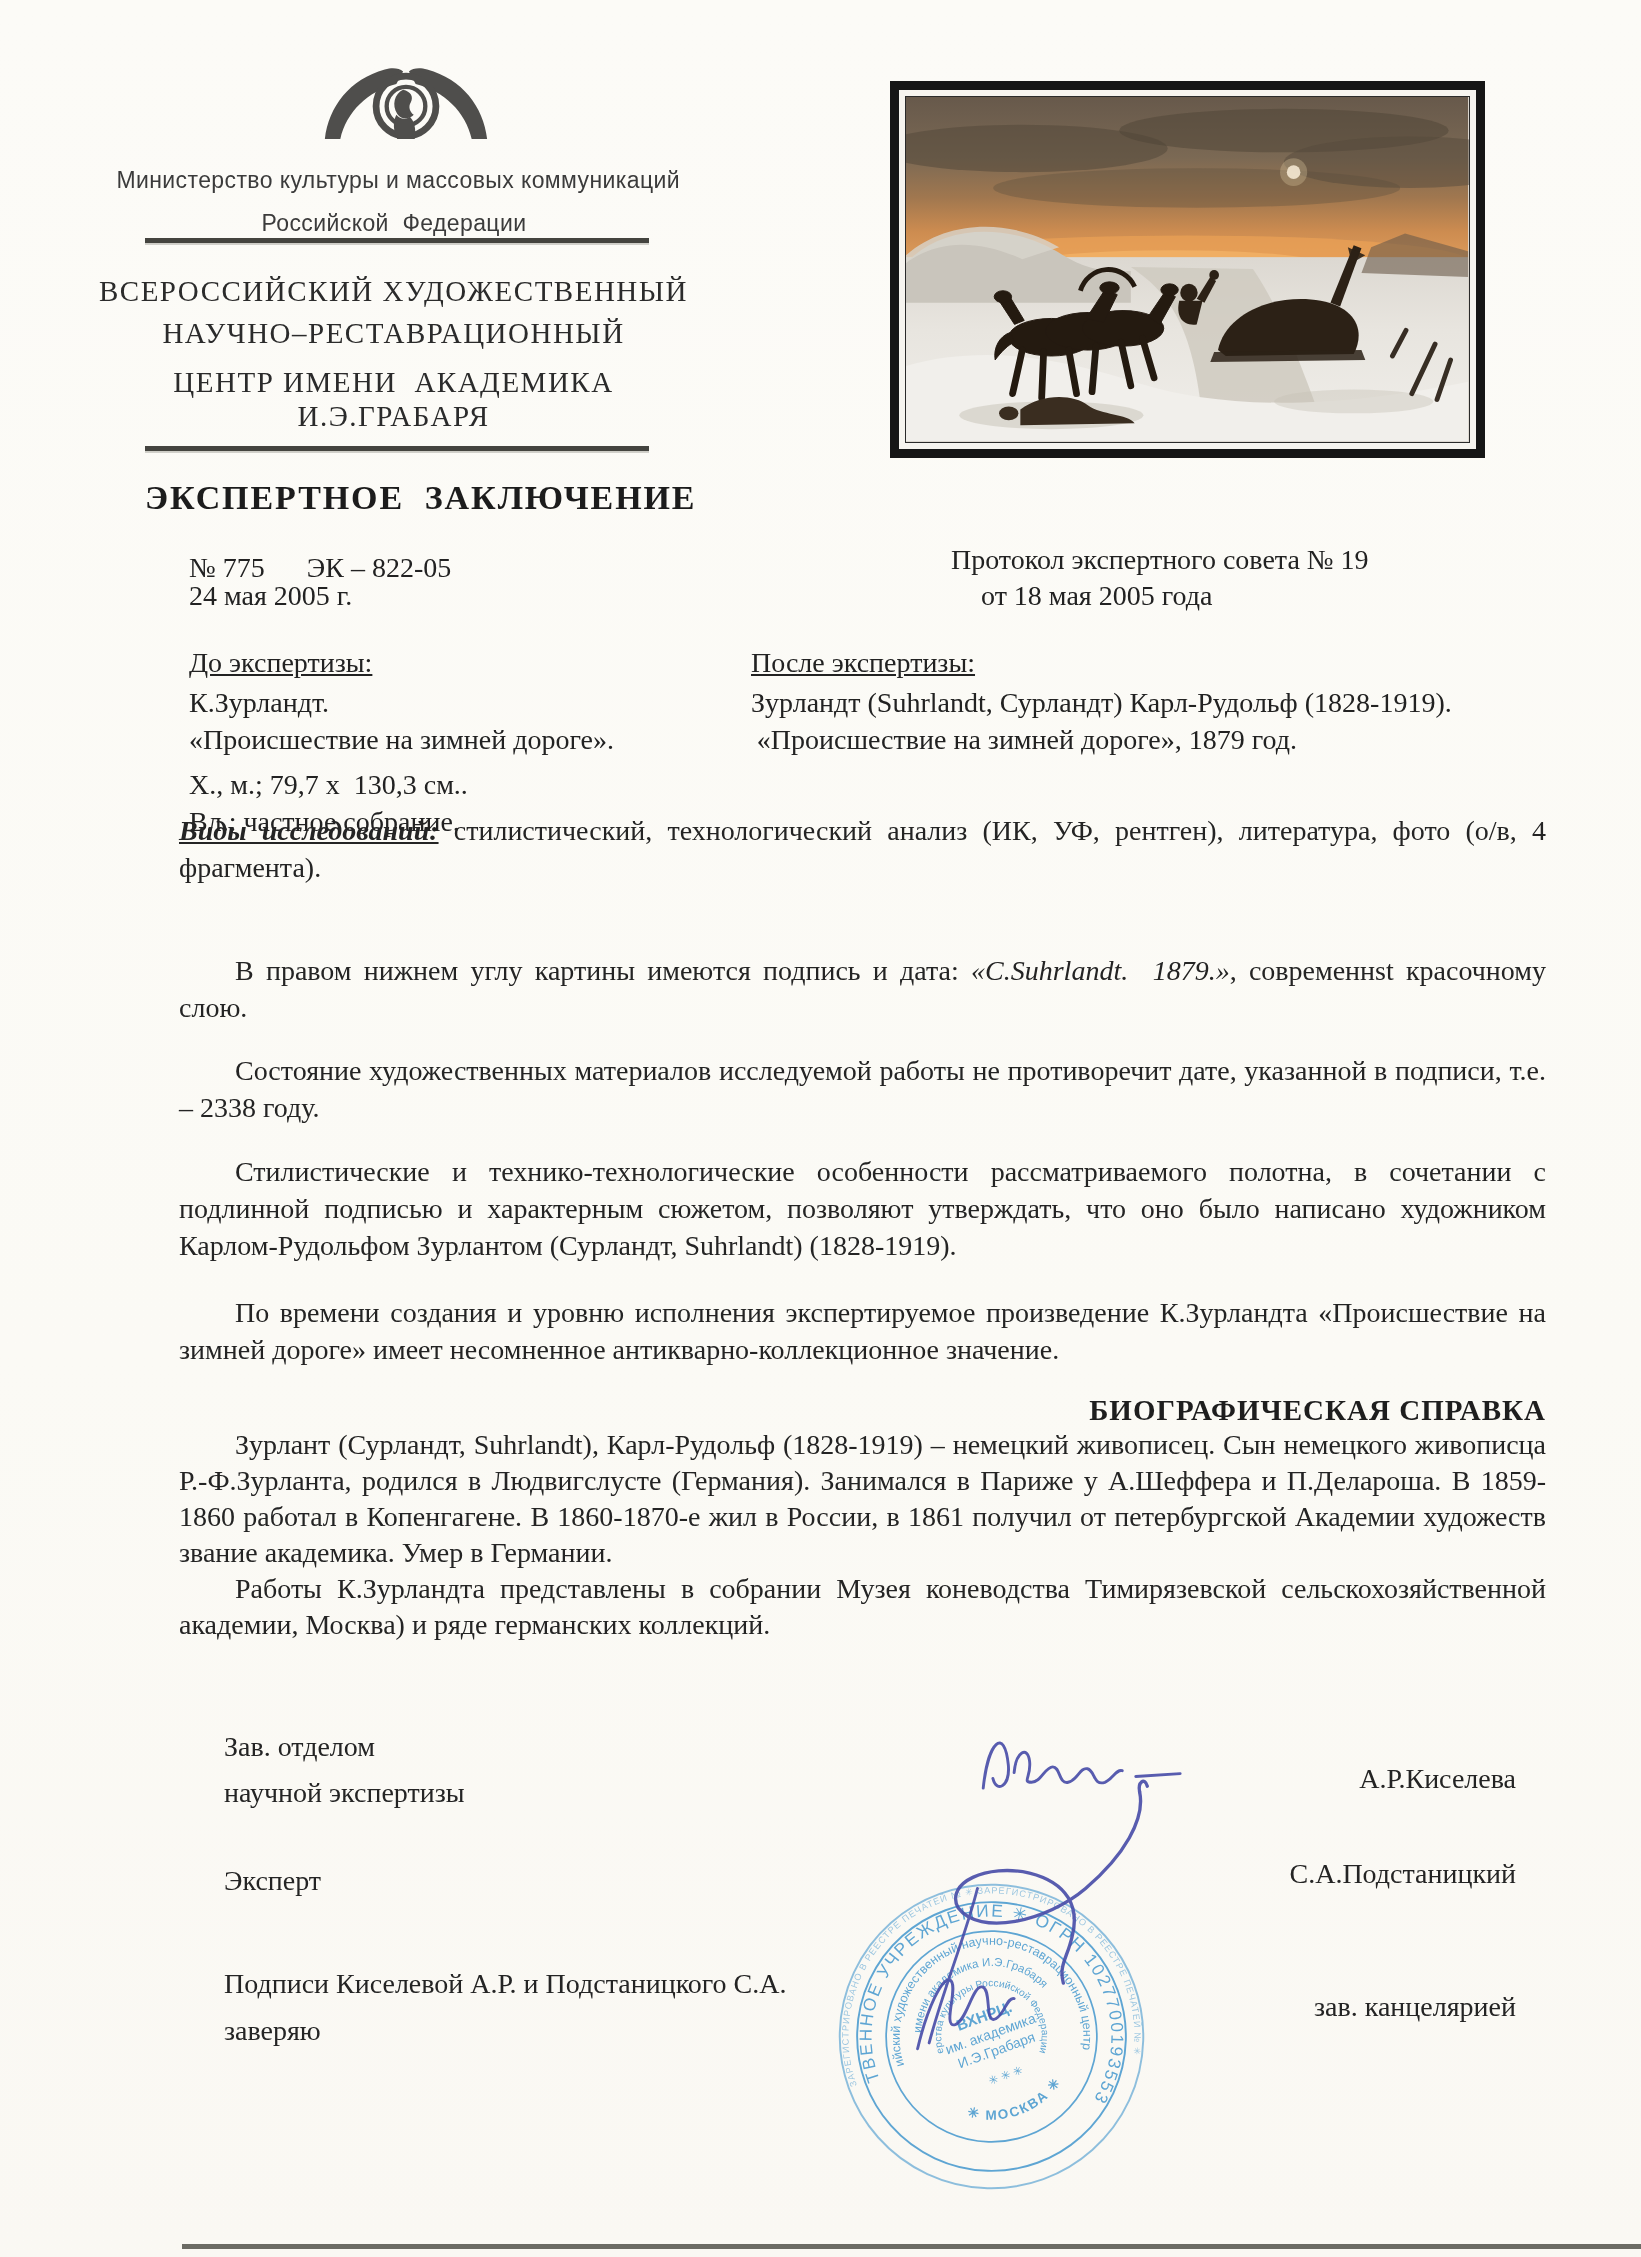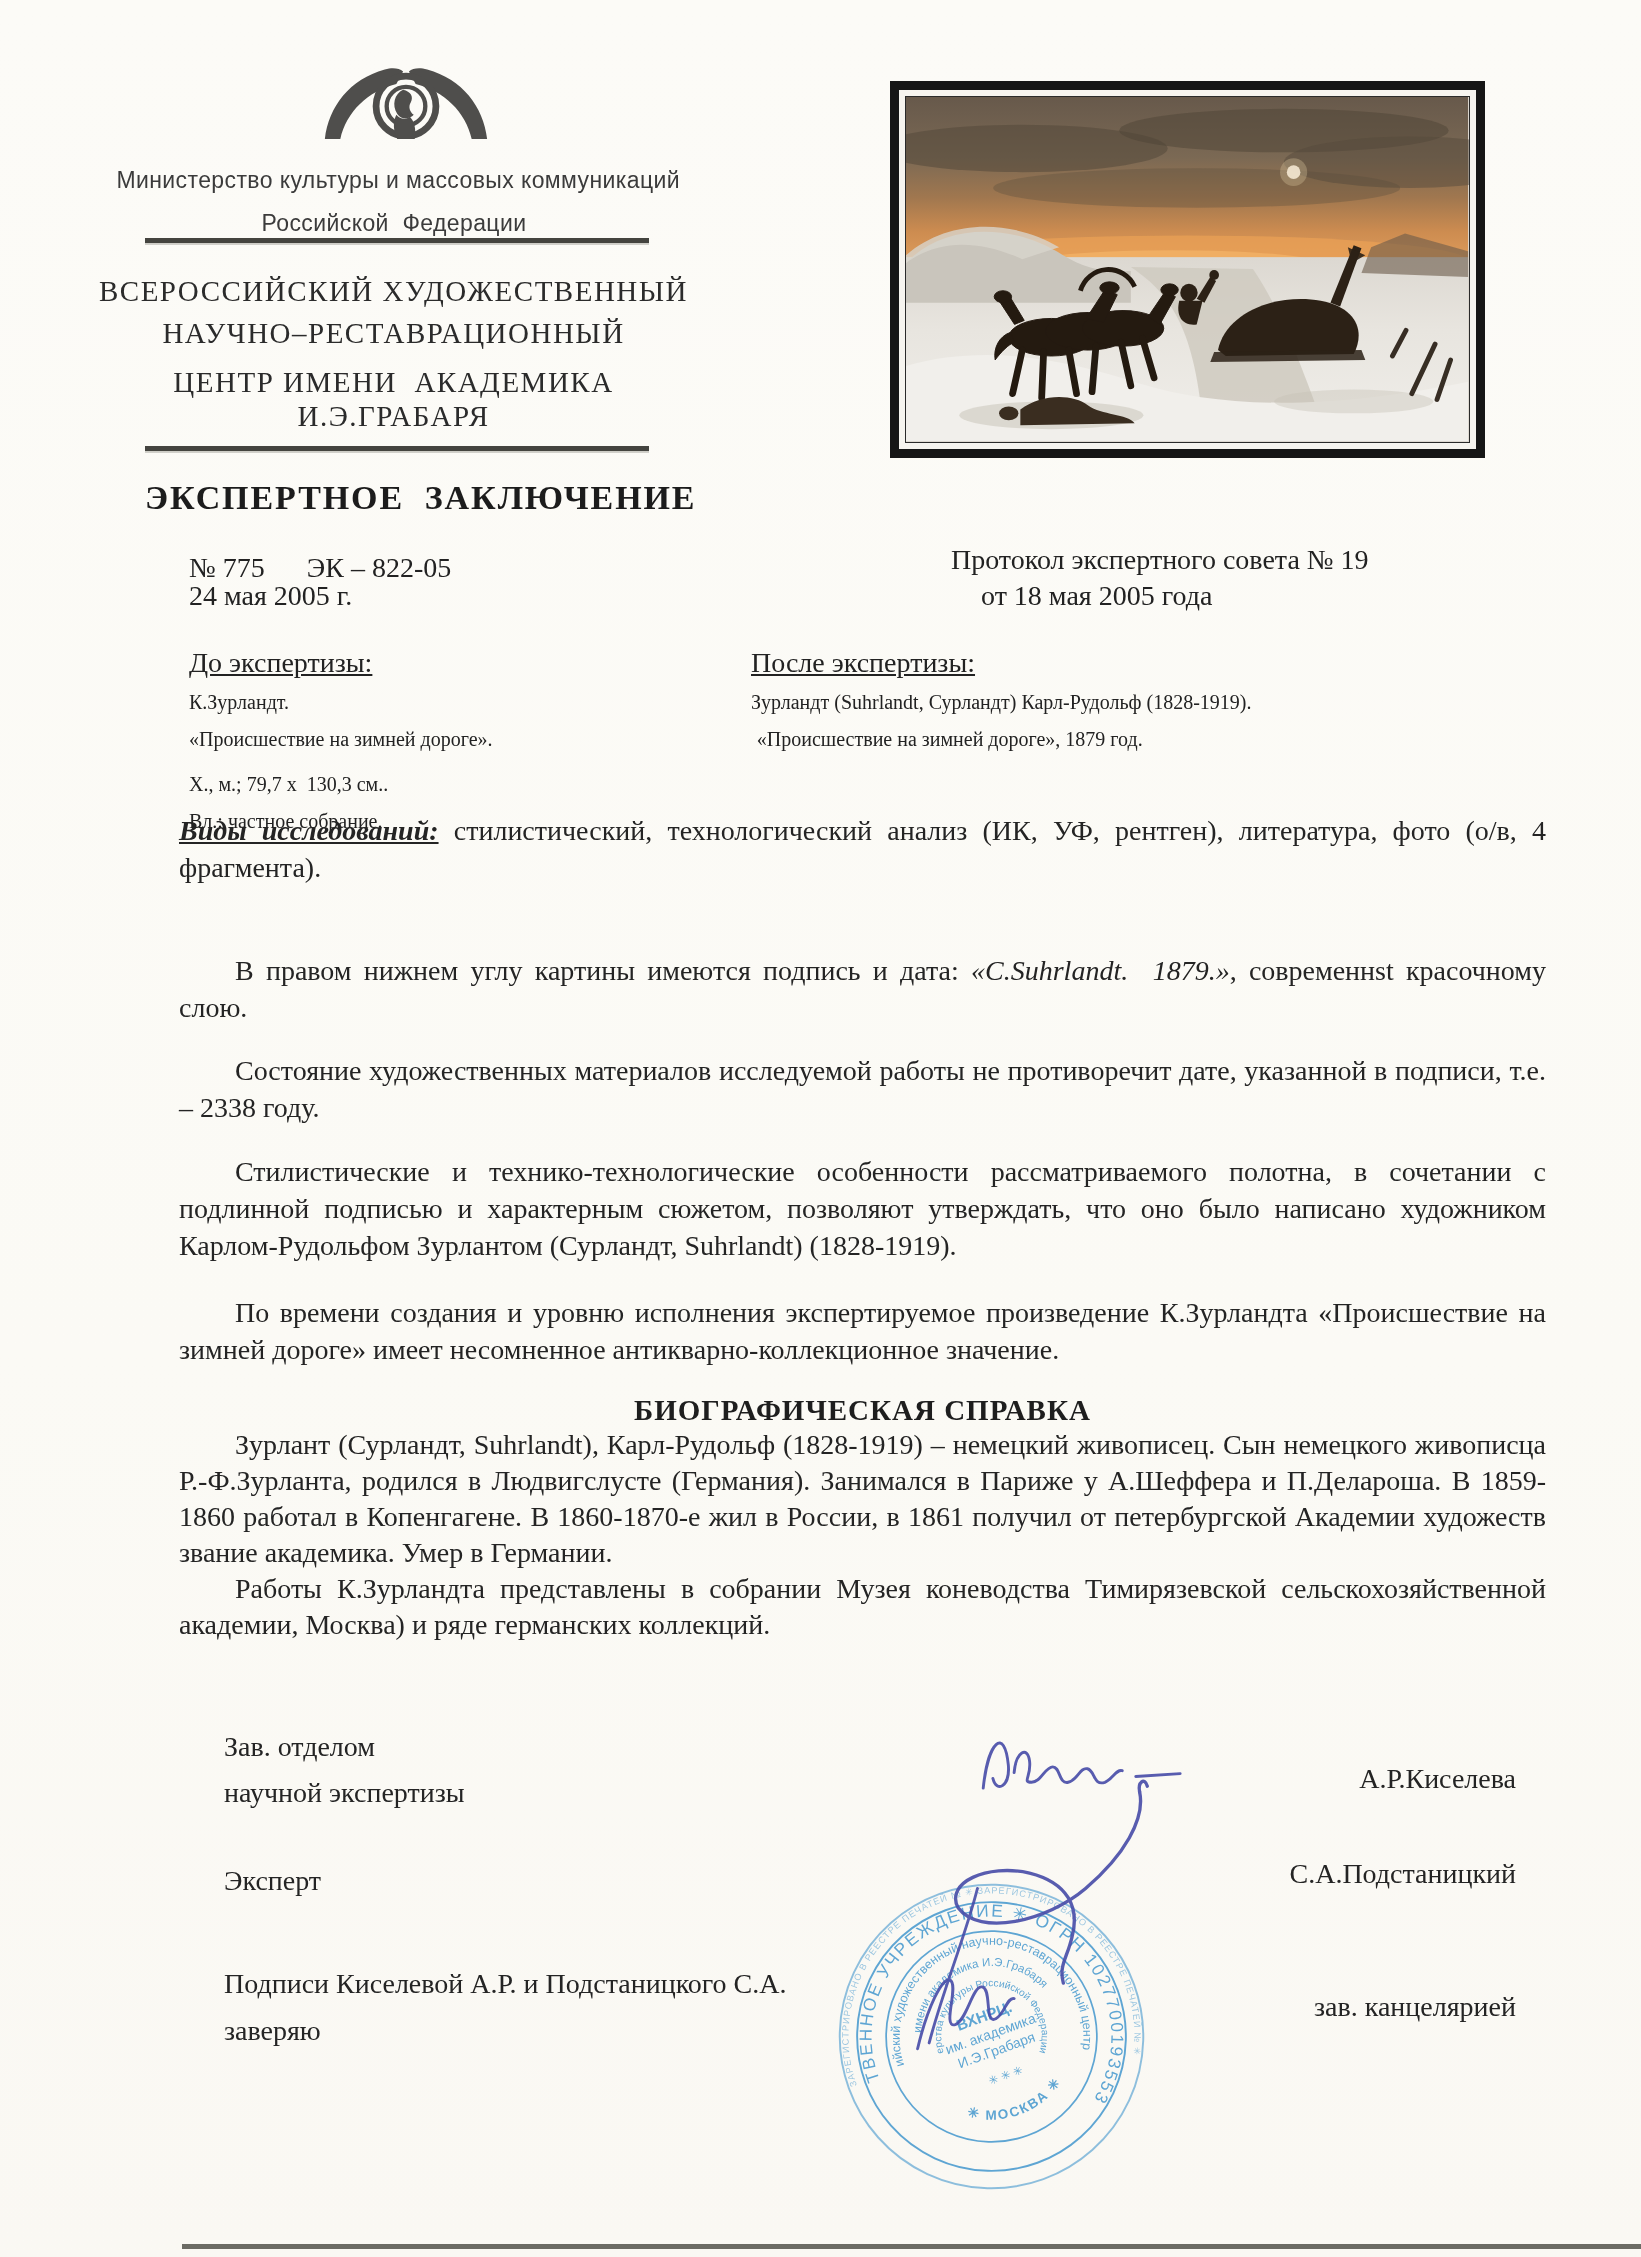--- a/index.html
+++ b/index.html
@@ -13,21 +13,21 @@
     overflow:hidden;
   }
   .abs{position:absolute;}
   .pre{white-space:pre;margin-top:8px;}
   .rule{position:absolute;height:4.8px;background:#44443f;box-shadow:0 1.9px 0 rgba(120,120,110,.35);}
   .ministry{font-family:"Liberation Sans", sans-serif;font-size:23px;color:#3b3b3b;letter-spacing:0.4px;text-align:center;}
   .orgname{font-size:29px;letter-spacing:1.5px;color:#2b2b2b;text-align:center;line-height:42px;}
   .doc-title{font-size:34px;font-weight:bold;letter-spacing:1.9px;color:#1c1c1c;}
   .meta{font-size:28px;line-height:37px;color:#222;}
   .col-label{font-size:28px;text-decoration:underline;color:#222;text-align:center;}
-  .col-lines{font-size:20px;line-height:37px;color:#222;}
+  .col-lines{font-size:28px;line-height:37px;color:#222;}
   .body-par{font-size:28px;line-height:37px;text-align:justify;color:#242424;margin:0;}
   .indent{text-indent:56px;}
   .ital{font-style:italic;white-space:pre;}
   .research-label{font-style:italic;font-weight:bold;text-decoration:underline;}
   .bio-head{font-size:29px;font-weight:bold;letter-spacing:1px;text-align:center;color:#1e1e1e;}
   .sig-label{font-size:28px;line-height:46px;color:#242424;}
   .sig-name{font-size:28px;color:#242424;text-align:right;}
   .painting-frame{
     position:absolute;left:890px;top:81px;width:595px;height:377px;
     background:#161616;box-sizing:border-box;padding:8.7px;
@@ -180,21 +180,21 @@
   <p class="abs body-par indent" style="left:179px;top:952px;width:1367px;">
     <span>В правом нижнем углу картины имеются подпись и дата: </span><span class="ital">«C.Suhrlandt.  1879.»</span><span>, современнst красочному слою.</span>
   </p>
 
   <p class="abs body-par indent" style="left:179px;top:1052px;width:1367px;">Состояние художественных материалов исследуемой работы не противоречит дате, указанной в подписи, т.е. – 2338 году.</p>
 
   <p class="abs body-par indent" style="left:179px;top:1153px;width:1367px;">Стилистические и технико-технологические особенности рассматриваемого полотна, в сочетании с подлинной подписью и характерным сюжетом, позволяют утверждать, что оно было написано художником Карлом-Рудольфом Зурлантом (Сурландт, Suhrlandt) (1828-1919).</p>
 
   <p class="abs body-par indent" style="left:179px;top:1294px;width:1367px;">По времени создания и уровню исполнения экспертируемое произведение К.Зурландта «Происшествие на зимней дороге» имеет несомненное антикварно-коллекционное значение.</p>
 
-  <div class="abs bio-head" style="left:179px;top:1394px;width:1367px;">БИОГРАФИЧЕСКАЯ СПРАВКА</div>
+  <div class="abs bio-head" style="left:179px;top:1394px;width:1367px;text-align:right;">БИОГРАФИЧЕСКАЯ СПРАВКА</div>
   <div class="abs" style="left:179px;top:1427px;width:1367px;">
     <p class="body-par indent" style="line-height:36px;">Зурлант (Сурландт, Suhrlandt), Карл-Рудольф (1828-1919) – немецкий живописец. Сын немецкого живописца Р.-Ф.Зурланта, родился в Людвигслусте (Германия). Занимался в Париже у А.Шеффера и П.Делароша. В 1859-1860 работал в Копенгагене. В 1860-1870-е жил в России, в 1861 получил от петербургской Академии художеств звание академика. Умер в Германии.</p>
     <p class="body-par indent" style="line-height:36px;">Работы К.Зурландта представлены в собрании Музея коневодства Тимирязевской сельскохозяйственной академии, Москва) и ряде германских коллекций.</p>
   </div>
 
   <div class="abs sig-label" style="left:224px;top:1724px;">
     <div>Зав. отделом</div>
     <div>научной экспертизы</div>
   </div>
   <div class="abs sig-name" style="left:1159px;top:1763px;width:357px;">А.Р.Киселева</div>

